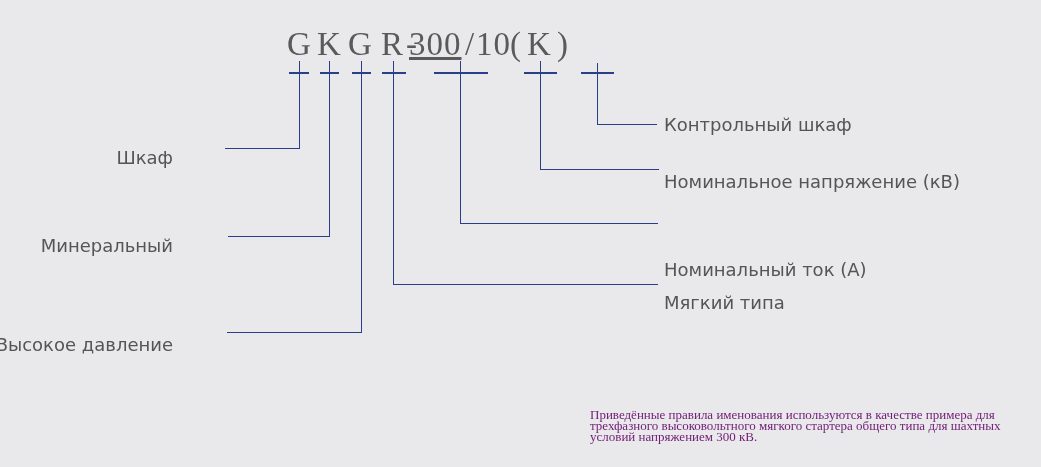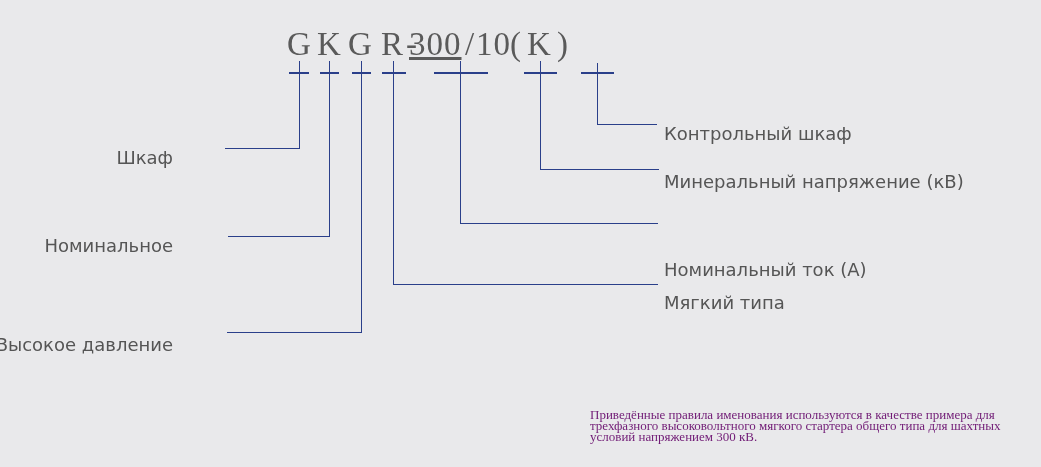--- a/index.html
+++ b/index.html
@@ -47,21 +47,21 @@
 
 <div class="ln" style="left:225px;top:148px;width:75px;"></div>
 <div class="ln" style="left:228px;top:236px;width:102px;"></div>
 <div class="ln" style="left:227px;top:332px;width:135px;"></div>
 <div class="ln" style="left:597px;top:124px;width:60px;"></div>
 <div class="ln" style="left:540px;top:169px;width:119px;"></div>
 <div class="ln" style="left:460px;top:223px;width:198px;"></div>
 <div class="ln" style="left:393px;top:284px;width:265px;"></div>
 
 <div class="lbl left" style="top:147px;">Шкаф</div>
-<div class="lbl left" style="top:235px;">Номинальное</div>
+<div class="lbl left" style="top:235px;">Минеральный</div>
 <div class="lbl left" style="top:334px;">Высокое давление</div>
 
-<div class="lbl" style="left:664px;top:123px;">Контрольный шкаф</div>
-<div class="lbl" style="left:664px;top:171px;">Минеральный напряжение (кВ)</div>
+<div class="lbl" style="left:664px;top:114px;">Контрольный шкаф</div>
+<div class="lbl" style="left:664px;top:171px;">Номинальное напряжение (кВ)</div>
 <div class="lbl" style="left:664px;top:229px;margin-top:30px;">Номинальный ток (А)</div>
 <div class="lbl" style="left:664px;top:292px;">Мягкий типа</div>
 
 <div class="note">Приведённые правила именования используются в качестве примера для трехфазного высоковольтного мягкого стартера общего типа для шахтных условий напряжением 300 кВ.</div>
 
 </body></html>

